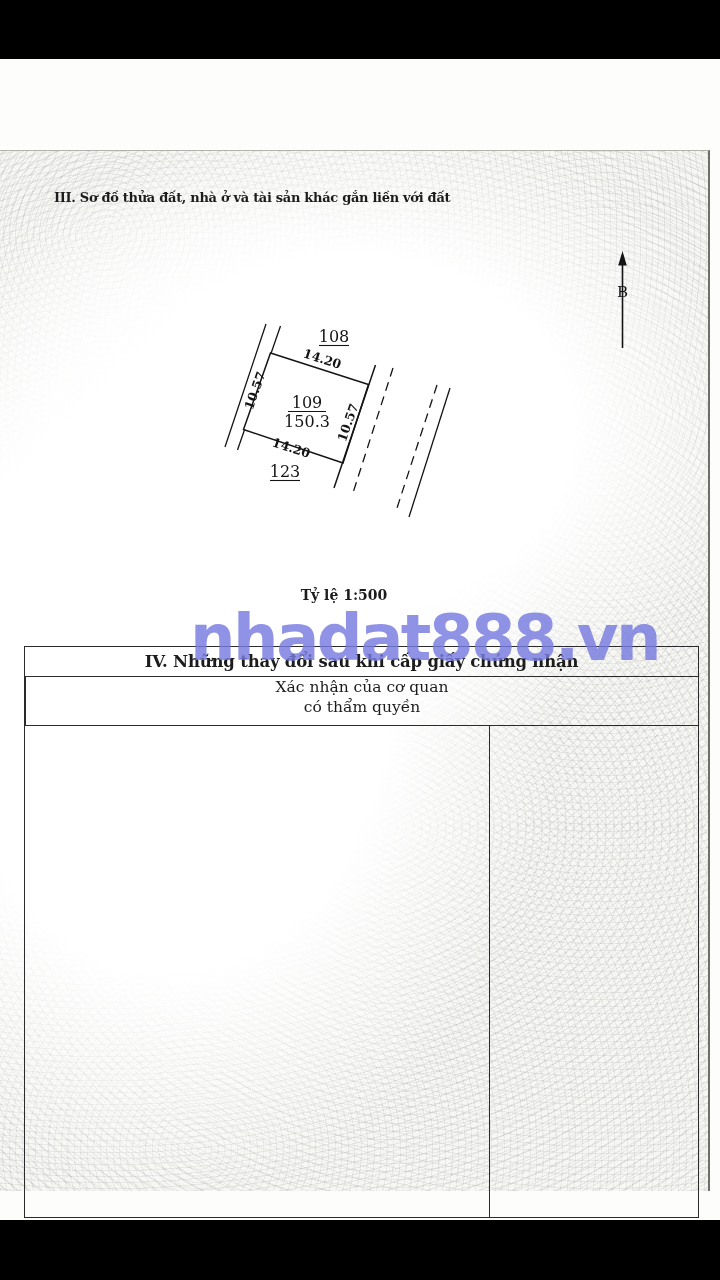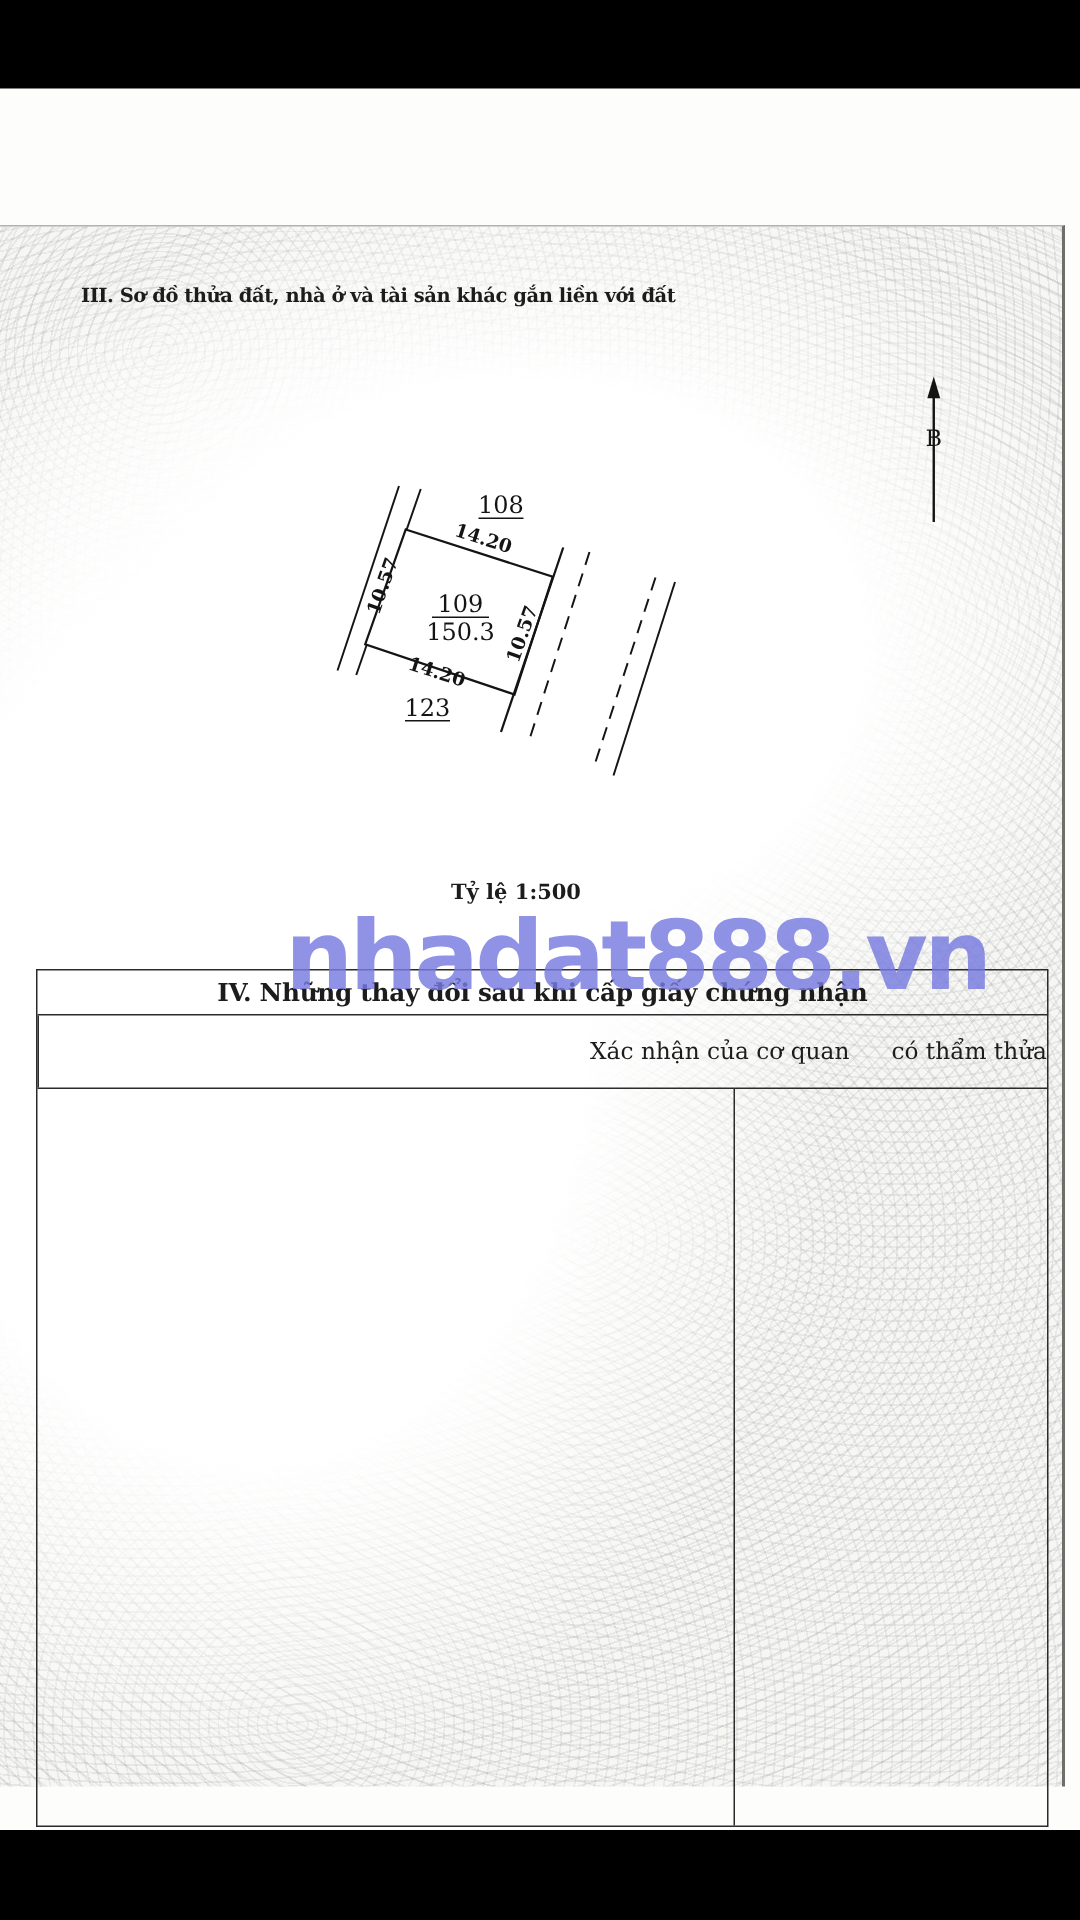--- a/index.html
+++ b/index.html
@@ -48,21 +48,21 @@
     display:flex;flex-direction:column;background:transparent;
   }
   .tbl-title{
     height:29px;flex:0 0 29px;border-bottom:1.5px solid #2b2b2b;
     display:flex;align-items:center;justify-content:center;
     font-size:16.5px;font-weight:bold;letter-spacing:-0.2px;
   }
   .tbl-head{height:48px;flex:0 0 48px;border-bottom:1.5px solid #2b2b2b;display:flex;}
   .tbl-body{flex:1;display:flex;}
   .col1{flex:0 0 464px;display:flex;align-items:center;justify-content:center;text-align:center;}
-  .col2{flex:1;border-left:1.5px solid #2b2b2b;display:flex;align-items:center;justify-content:flex-end;text-align:center;gap:28px;}
+  .col2{flex:1;border-left:1.5px solid #2b2b2b;display:flex;flex-direction:column;align-items:center;justify-content:flex-start;text-align:center;}
   .tbl-head .col1,.tbl-head .col2{font-size:15.5px;line-height:1.3;}
   
   text{font-family:"DejaVu Serif","Liberation Serif",serif;fill:#141414;}
   .t-parcel{font-size:16px;}
   .t-dim{font-size:12.5px;font-weight:bold;}
   .t-north{font-size:15px;}
 </style>
 </head>
 <body>
 
@@ -105,21 +105,21 @@
   <text class="t-dim" transform="translate(352,424) rotate(-70.5)" text-anchor="middle">10.57</text>
 </svg>
 
 <div class="abs scale-label">Tỷ lệ 1:500</div>
 
 <div class="abs tbl">
   <div class="tbl-title">IV. Những thay đổi sau khi cấp giấy chứng nhận</div>
   <div class="tbl-head">
     <div class="col2">
       <span>Xác nhận của cơ quan</span>
-      <span>có thẩm thửa</span>
+      <span>có thẩm quyền</span>
     </div>
   </div>
   <div class="tbl-body">
     <div class="col1"></div>
     <div class="col2"></div>
   </div>
 </div>
 
 <div class="abs watermark">nhadat888.vn</div>
 

